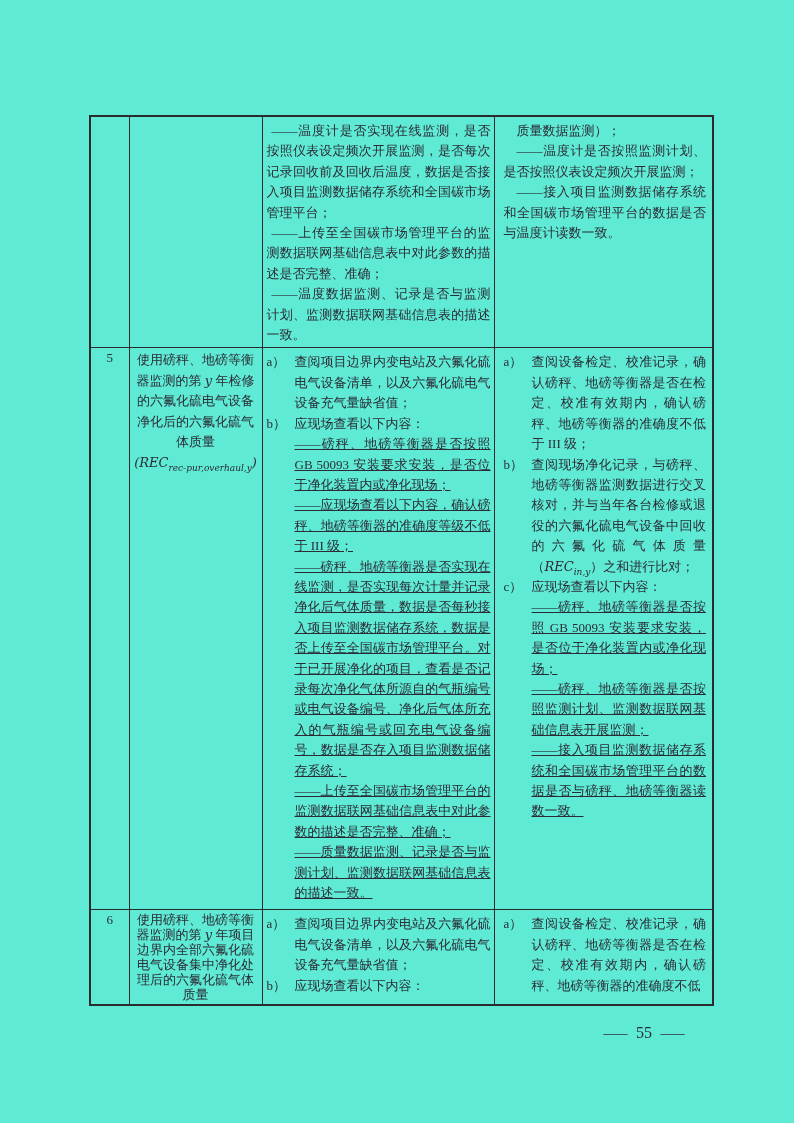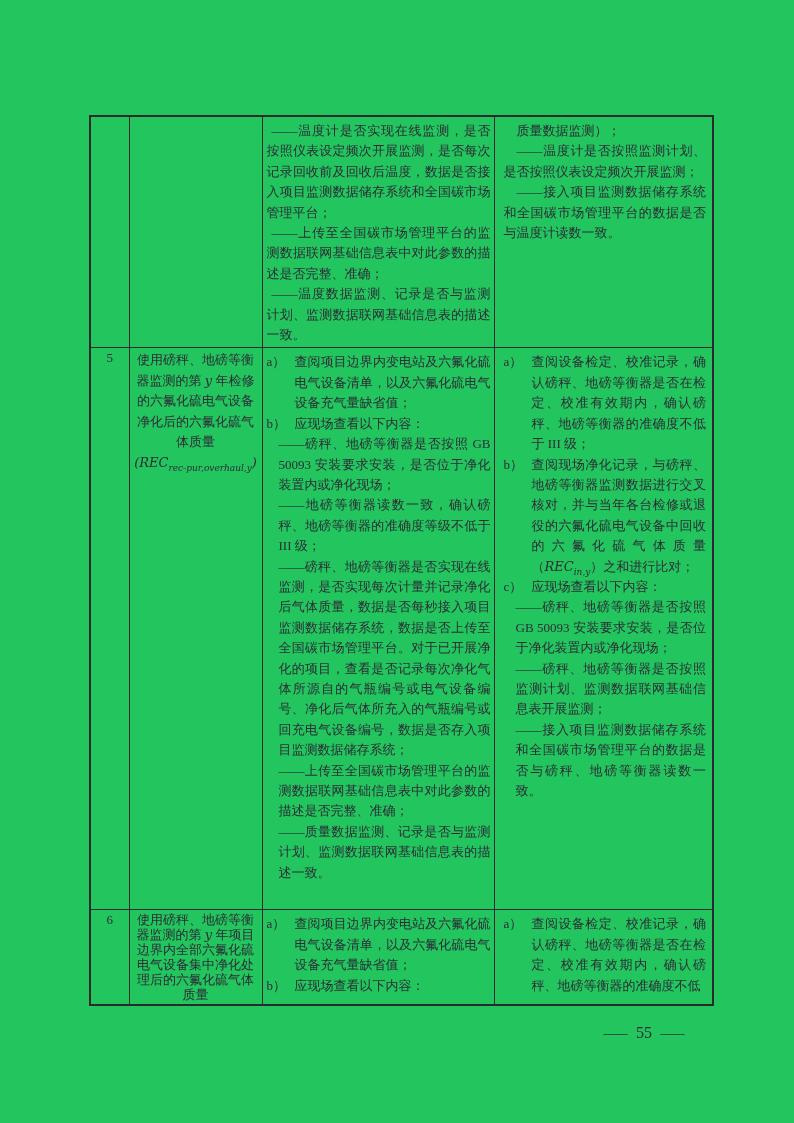--- a/index.html
+++ b/index.html
@@ -2,21 +2,21 @@
 <html><head>
 <meta charset="utf-8">
 <style>
   html,body{margin:0;padding:0;}
   body{
     width:794px;height:1123px;background:#ffffff;
     font-family:"Liberation Serif","DejaVu Serif",serif;
     color:#2c2c36;
     -webkit-print-color-adjust:exact;
   }
-  .page{position:relative;width:794px;height:1123px;background:#22c55e;overflow:hidden;}
+  .page{position:relative;width:794px;height:1123px;background:#5eead4;overflow:hidden;}
 
   table.vtable{
     position:absolute;left:89px;top:115px;width:623px;
     border-collapse:collapse;table-layout:fixed;
     border:2px solid #2b2b2e;
   }
   table.vtable td{
     border:1.5px solid #2b2b2e;
     font-size:13px;line-height:20.4px;
     vertical-align:top;
@@ -34,21 +34,21 @@
     padding:2px 4px;
   }
   tr.row-6 td.param-cell{line-height:15px;margin-top:8px;}
 
   td.proc-cell{padding:4px 3px 2px 4px;}
   td.proc2{padding-left:9px;padding-right:6px;}
 
   .para{text-align:justify;text-justify:inter-character;}
   .para.item{position:relative;margin-left:28px;}
   .para.item .plabel{position:absolute;left:-28px;top:0;font-style:normal;}
-  .para.sub{margin-left:12px;}
+  .para.sub{margin-left:28px;text-decoration:underline;}
   
   tr.row-a td.proc1 .para{text-indent:5px;}
   tr.row-a td.proc2 .para{text-indent:13px;}
 
   .var{font-family:"DejaVu Serif",serif;font-style:italic;}
   .fx{font-family:"DejaVu Serif",serif;font-style:italic;white-space:nowrap;}
   .fx sub{font-size:9px;line-height:0;letter-spacing:0;}
 
   .footer{
     position:absolute;left:608px;top:1024px;
@@ -89,21 +89,21 @@
         </tr>
         <tr class="row-5">
           <td class="num-cell">5</td>
           <td class="param-cell">
             <div>使用磅秤、地磅等衡器监测的第 <span class="var">y</span> 年检修的六氟化硫电气设备净化后的六氟化硫气体质量<span class="fx">(<span>REC</span><sub>rec-pur,overhaul,y</sub>)</span></div>
           </td>
           <td class="proc-cell proc1">
             <div class="para item"><span class="plabel">a）</span>查阅项目边界内变电站及六氟化硫电气设备清单，以及六氟化硫电气设备充气量缺省值；</div>
             <div class="para item"><span class="plabel">b）</span>应现场查看以下内容：</div>
             <div class="para sub">——磅秤、地磅等衡器是否按照 GB 50093 安装要求安装，是否位于净化装置内或净化现场；</div>
-            <div class="para sub">——地磅等衡器读数一致，确认磅秤、地磅等衡器的准确度等级不低于 III 级；</div>
+            <div class="para sub">——应现场查看以下内容，确认磅秤、地磅等衡器的准确度等级不低于 III 级；</div>
             <div class="para sub">——磅秤、地磅等衡器是否实现在线监测，是否实现每次计量并记录净化后气体质量，数据是否每秒接入项目监测数据储存系统，数据是否上传至全国碳市场管理平台。对于已开展净化的项目，查看是否记录每次净化气体所源自的气瓶编号或电气设备编号、净化后气体所充入的气瓶编号或回充电气设备编号，数据是否存入项目监测数据储存系统；</div>
             <div class="para sub">——上传至全国碳市场管理平台的监测数据联网基础信息表中对此参数的描述是否完整、准确；</div>
             <div class="para sub">——质量数据监测、记录是否与监测计划、监测数据联网基础信息表的描述一致。</div>
           </td>
           <td class="proc-cell proc2">
             <div class="para item"><span class="plabel">a）</span>查阅设备检定、校准记录，确认磅秤、地磅等衡器是否在检定、校准有效期内，确认磅秤、地磅等衡器的准确度不低于 III 级；</div>
             <div class="para item"><span class="plabel">b）</span>查阅现场净化记录，与磅秤、地磅等衡器监测数据进行交叉核对，并与当年各台检修或退役的六氟化硫电气设备中回收的六氟化硫气体质量（<span class="fx"><span>REC</span><sub>in,y</sub></span>）之和进行比对；</div>
             <div class="para item"><span class="plabel">c）</span>应现场查看以下内容：</div>
             <div class="para sub">——磅秤、地磅等衡器是否按照 GB 50093 安装要求安装，是否位于净化装置内或净化现场；</div>
             <div class="para sub">——磅秤、地磅等衡器是否按照监测计划、监测数据联网基础信息表开展监测；</div>

